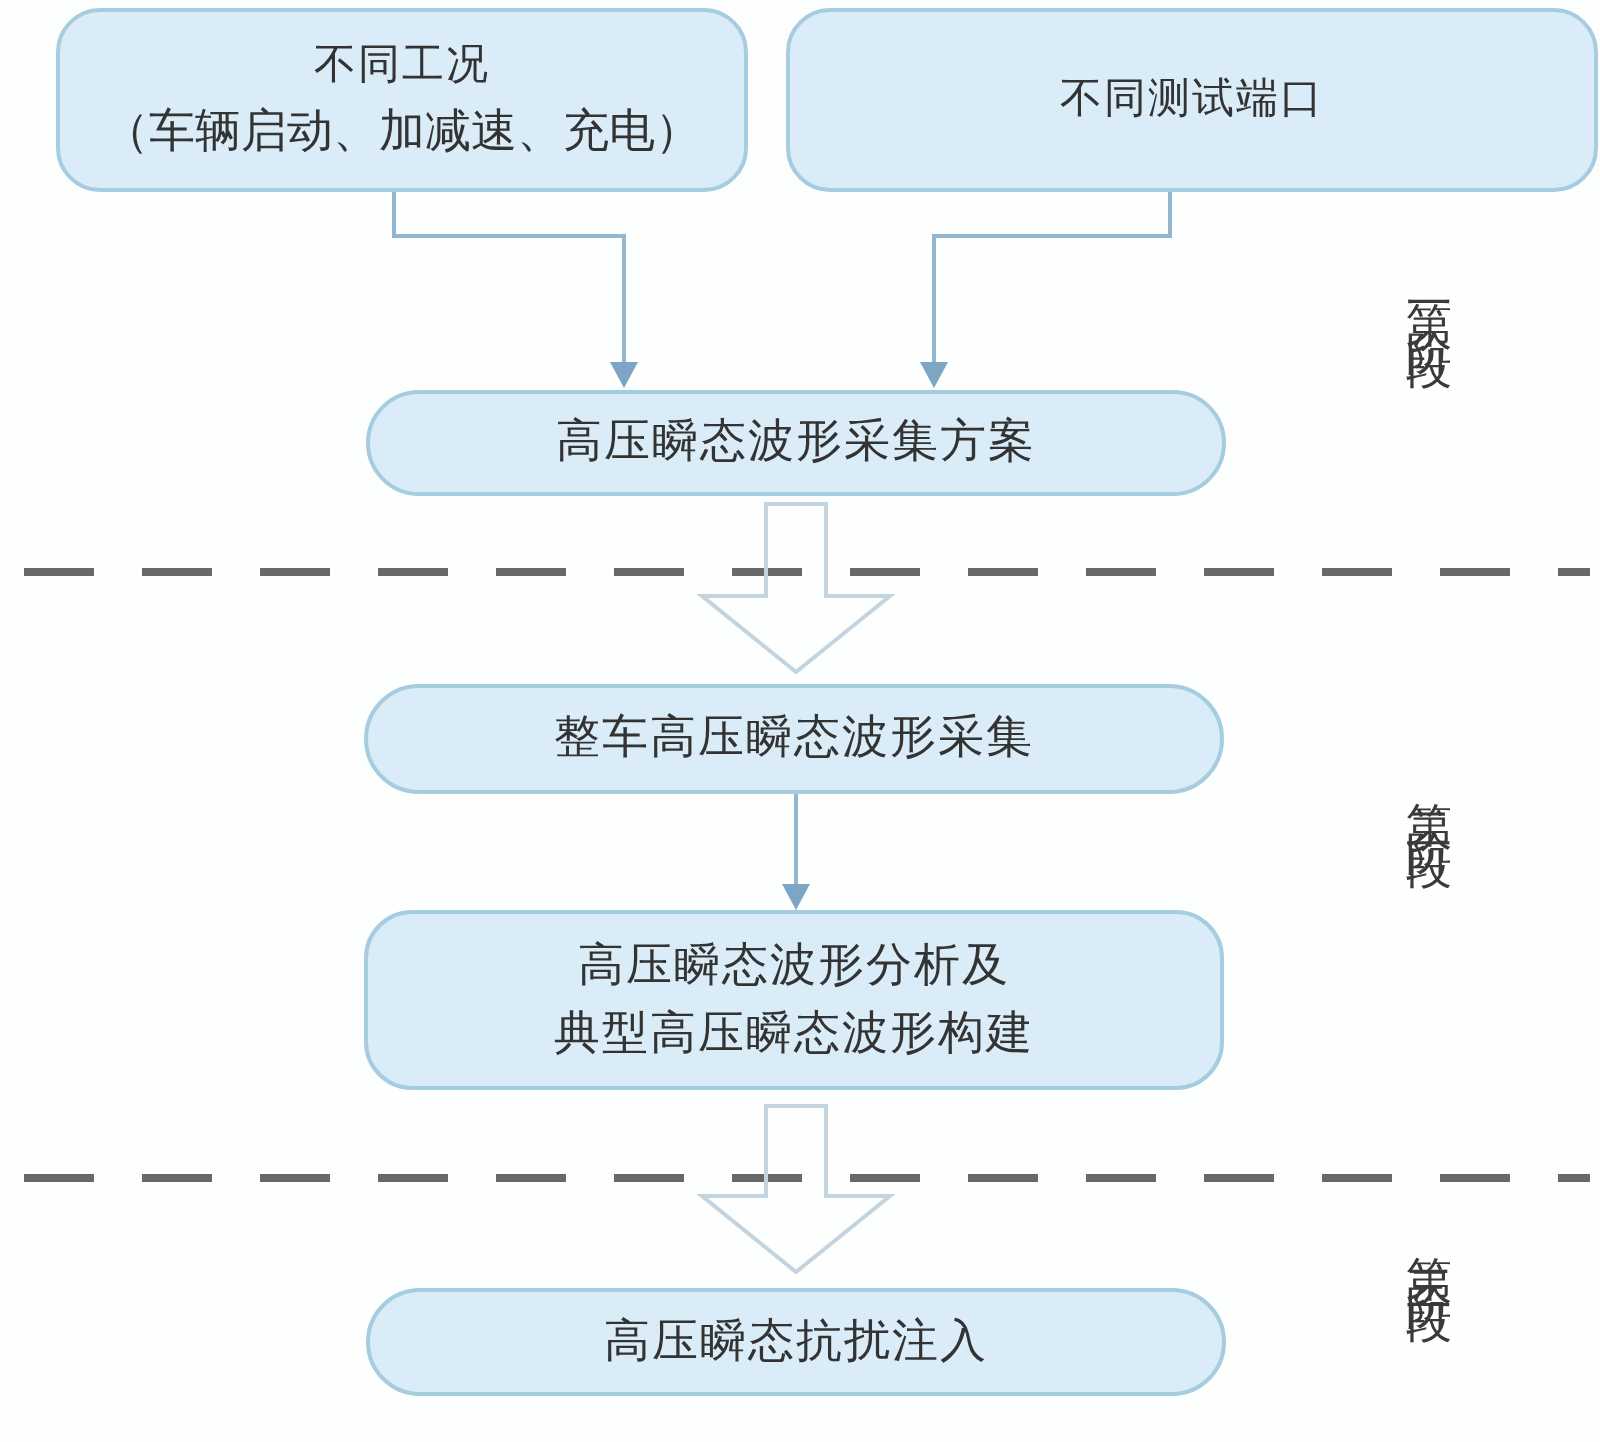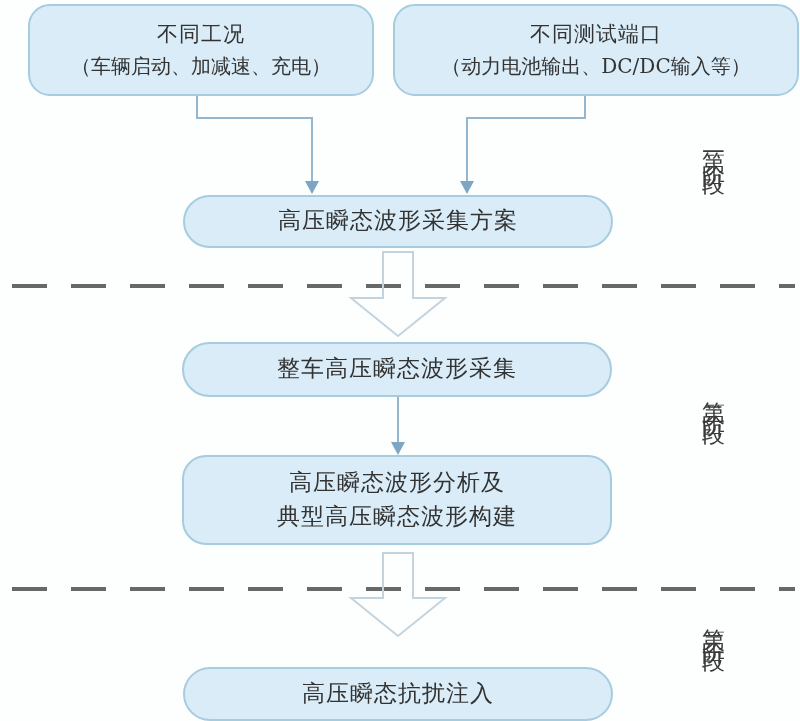--- a/index.html
+++ b/index.html
@@ -23,28 +23,28 @@
     background: #d9ecf7;
     border: 2px solid #a6cce0;
     display: flex;
     flex-direction: column;
     align-items: center;
     justify-content: center;
     text-align: center;
     line-height: 1.5;
   }
   .node .l1 { font-size: 21px; letter-spacing: 1px; }
-  .node .l2 { font-size: 20px; letter-spacing: 0px; }
-  .node .single { font-size: 23px; letter-spacing: 1px; font-family: Liberation Serif, serif; }
+  .node .l2 { font-size: 23px; letter-spacing: 0px; }
+  .node .single { font-size: 23px; letter-spacing: 1px; }
   .box-conditions { left: 28px; top: 4px; width: 346px; height: 92px; border-radius: 22px; }
   .box-ports      { left: 393px; top: 4px; width: 406px; height: 92px; border-radius: 22px; }
   .box-scheme     { left: 183px; top: 195px; width: 430px; height: 53px; border-radius: 27px; }
   .box-vehicle    { left: 182px; top: 342px; width: 430px; height: 55px; border-radius: 28px; }
   .box-analysis   { left: 182px; top: 455px; width: 430px; height: 90px; border-radius: 24px; }
-  .box-injection  { left: 183px; top: 644px; width: 430px; height: 54px; border-radius: 27px; margin-top: 23px; }
+  .box-injection  { left: 183px; top: 644px; width: 430px; height: 54px; border-radius: 27px; }
   .stage-label {
     position: absolute;
     left: 698px;
     width: 32px;
     writing-mode: vertical-rl;
     text-orientation: upright;
     font-size: 23px;
     letter-spacing: 7px;
     color: #3a3a3a;
     white-space: nowrap;
@@ -77,21 +77,20 @@
     <polygon points="383,553 413,553 413,598 445,598 398,636 351,598 383,598" fill="none" stroke="#c4d4df" stroke-width="2"></polygon>
   </svg>
 
   <div class="node box-conditions">
     <div class="l1">不同工况</div>
     <div class="l2">（车辆启动、加减速、充电）</div>
   </div>
 
   <div class="node box-ports">
     <div class="l1">不同测试端口</div>
-    <div class="l2">（动力电池输出、DC/DC输入等）</div>
   </div>
 
   <div class="node box-scheme">
     <div class="single">高压瞬态波形采集方案</div>
   </div>
 
   <div class="node box-analysis">
     <div class="single">高压瞬态波形分析及</div>
     <div class="single">典型高压瞬态波形构建</div>
   </div>

